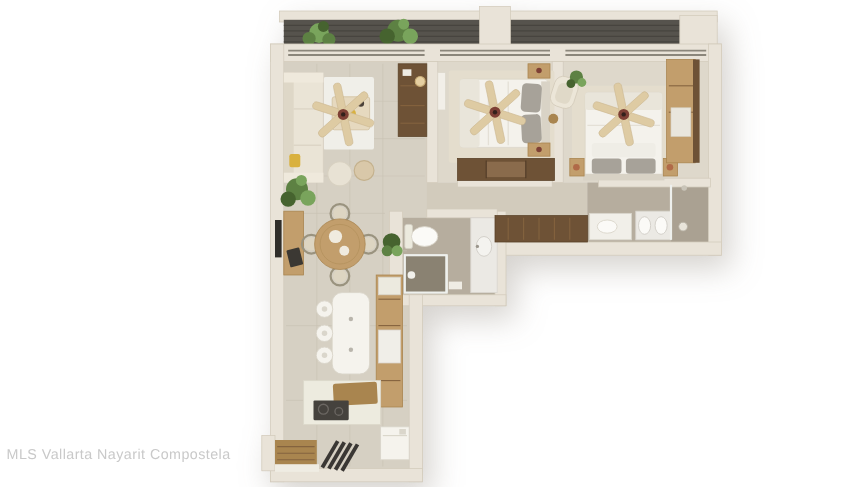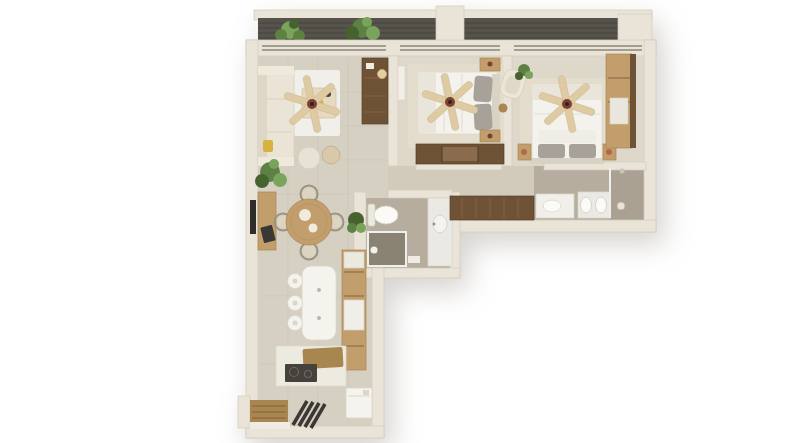--- a/index.html
+++ b/index.html
@@ -366,13 +366,14 @@
       <g>
         <line x1="610" y1="168" x2="610" y2="218" class="glass"></line>
         <circle cx="621" cy="206" r="4" fill="#e8e4da" stroke="#b5afa2" stroke-width=".8"></circle>
         <circle cx="622" cy="171" r="2.5" fill="#c9c4b8"></circle>
       </g>
     </g>
 
   </g>
 </svg>
 
+<div class="watermark">MLS Vallarta Nayarit Compostela</div>
 </div>
 
 </body></html>

